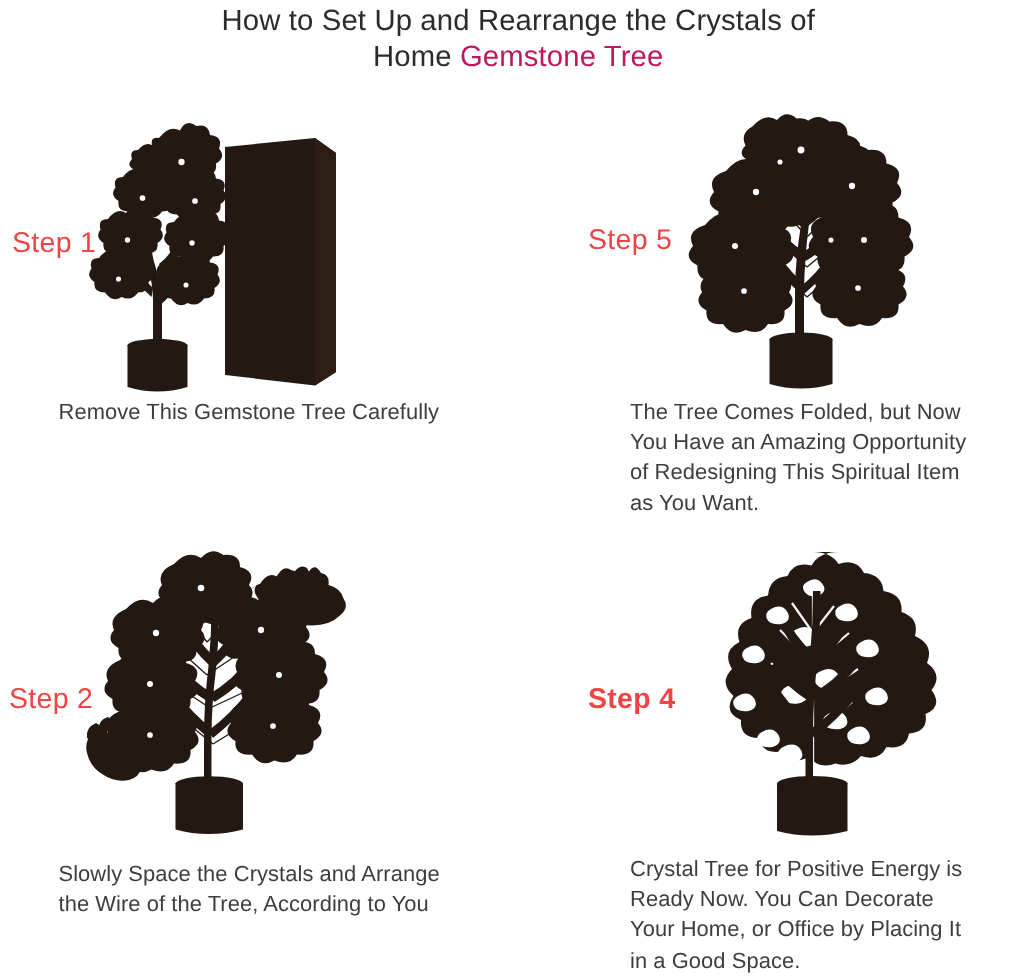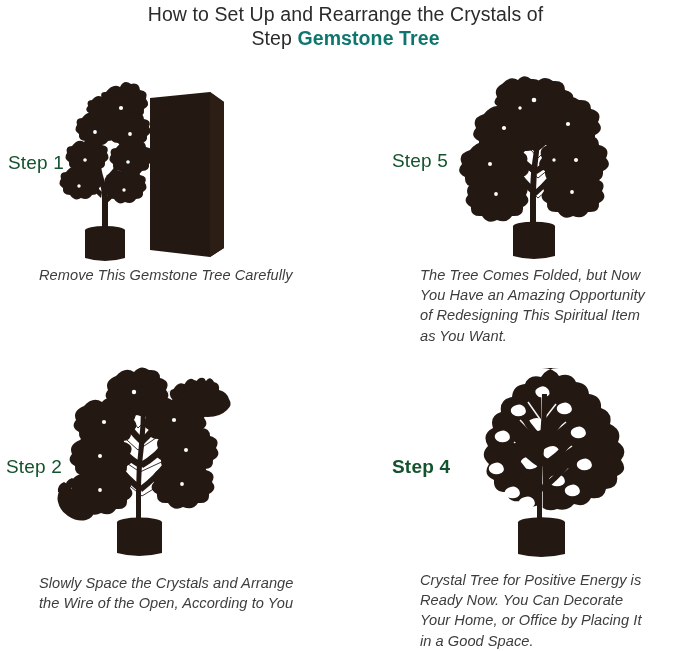--- a/index.html
+++ b/index.html
@@ -37,37 +37,37 @@
   }
   .title-line {
     display: block;
     font-size: 19.5px;
     letter-spacing: 0.1px;
     color: #2b2b2b;
     font-weight: 400;
     white-space: pre;
   }
   .title-line .bold {
-    font-weight: 700;
-    color: #0f766e;
+    font-weight: 400;
+    color: #be185d;
   }
 
   
   .panel {
     position: absolute;
   }
   .panel-1 { left: 0px;   top: 72px;  width: 340px; height: 255px; }
   .panel-3 { left: 340px; top: 72px;  width: 339px; height: 290px; }
   .panel-2 { left: 0px;   top: 366px; width: 340px; height: 255px; padding-left: 32px; }
   .panel-4 { left: 340px; top: 366px; width: 339px; height: 285px; }
 
   .step-label {
     position: absolute;
     font-size: 19px;
-    color: #14532d;
+    color: #ef4444;
     letter-spacing: 0.2px;
     white-space: nowrap;
   }
   .panel-1 .step-label { left: 2px;  top: 80px; }
   .panel-2 .step-label { left: 0px;  top: 90px; }
   .panel-3 .step-label { left: 46px; top: 78px; }
   .panel-4 .step-label { left: 46px; top: 90px; font-weight: bold; }
 
   .art {
     position: absolute;
@@ -76,38 +76,37 @@
   .panel-2 .art { left: 52px;  top: 0px;  width: 185px; height: 190px; }
   .panel-3 .art { left: 122px; top: 6px;  width: 140px; height: 185px; }
   .panel-4 .art { left: 122px; top: 0px;  width: 150px; height: 192px; }
 
   .caption {
     position: absolute;
     font-size: 14.6px;
     line-height: 20.2px;
     color: #3d3d3d;
     letter-spacing: 0.05px;
-    font-style: italic;
   }
   .panel-1 .caption { left: 33px; top: 193px; width: 305px; }
   .panel-2 .caption { left: 33px; top: 207px; width: 305px; }
   .panel-3 .caption { left: 74px; top: 193px; width: 270px; }
   .panel-4 .caption { left: 74px; top: 204px; width: 272px; }
   .caption .cline { display: block; white-space: pre; }
 
   svg { display: block; overflow: visible; }
 </style>
 </head>
 <body>
 
 <div class="infographic">
 
   <div class="title-block">
     <span class="title-line">How to Set Up and Rearrange the Crystals of</span>
-    <span class="title-line"><span>Step </span><span class="bold">Gemstone Tree</span></span>
+    <span class="title-line"><span>Home </span><span class="bold">Gemstone Tree</span></span>
   </div>
 
   <div class="panel panel-1">
     <div class="step-label">Step 1</div>
 
     <div class="art">
       <svg width="175" height="185" viewBox="0 0 175 185">
         <g fill="#241812">
 
           <path d="M38 155 L38 120 Q38 108 34 98 Q31 88 31 78 L36 78 Q37 90 40 99 Q44 110 44 122 L44 155 Z"></path>
@@ -255,21 +254,21 @@
           <path d="M6 116 q-7 3-6 10 l5 3 q2-7 6-10 Z"></path>
           <path d="M14 112 q-7 2-6 10 l5 3 q1-7 6-10 Z"></path>
           <path d="M23 111 q-7 2-6 9 l5 3 q1-6 6-9 Z"></path>
           <path d="M31 114 q-6 3-5 9 l5 2 q0-6 5-9 Z"></path>
         </g>
       </svg>
     </div>
 
     <div class="caption">
       <span class="cline">Slowly Space the Crystals and Arrange</span>
-      <span class="cline">the Wire of the Open, According to You</span>
+      <span class="cline">the Wire of the Tree, According to You</span>
     </div>
   </div>
 
   <div class="panel panel-4">
     <div class="step-label">Step 4</div>
 
     <div class="art">
       <svg width="150" height="192" viewBox="0 0 150 192">
         <g fill="#241812">
 

